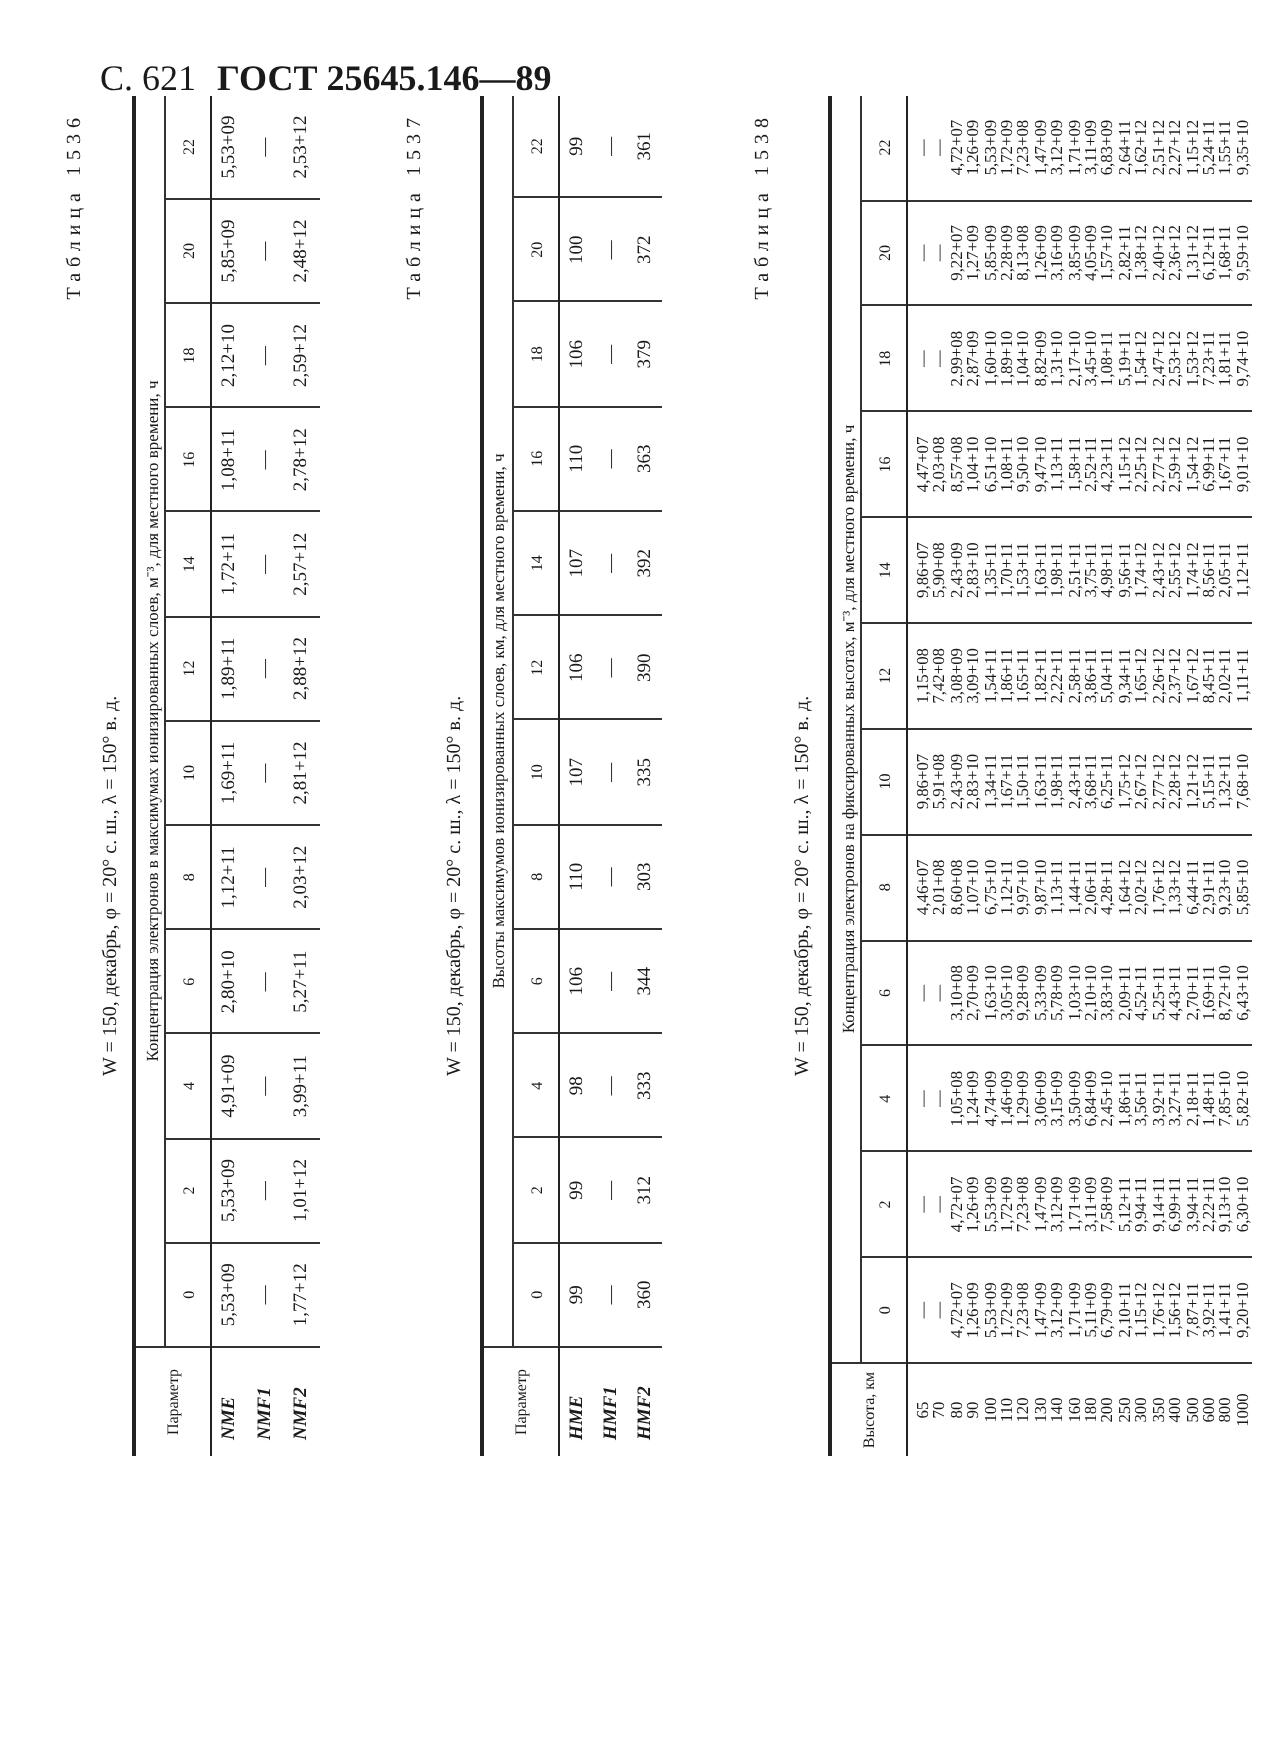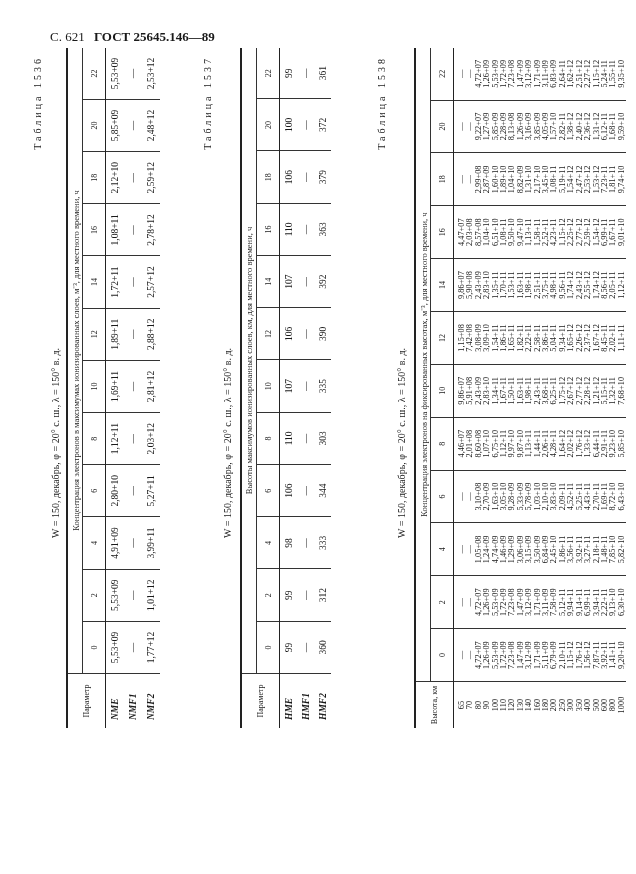--- a/index.html
+++ b/index.html
@@ -1,18 +1,18 @@
 <!DOCTYPE html>
 <html><head>
 <meta charset="utf-8">
 <style>
   html, body { margin: 0; padding: 0; background: #ffffff; }
   body { width: 636px; height: 874px; position: relative; overflow: hidden;
          font-family: "Liberation Serif", serif; color: #1a1a1a; }
-  .page-header { position: absolute; left: 50px; top: 29px; font-size: 13px; white-space: nowrap; }
+  .page-header { position: absolute; left: 50px; top: 29px; font-size: 18px; white-space: nowrap; }
   .page-header .pg { font-weight: normal; }
   .page-header .std { font-weight: bold; margin-left: 6px; }
 
   
   .rot { position: absolute; left: 30px; top: 858px; width: 820px; height: 600px;
          transform-origin: 0 0; transform: rotate(-90deg); }
 
   .tbl-title { position: absolute; right: 18px; font-size: 10px; letter-spacing: 3px; }
   .cap { position: absolute; font-size: 10px; white-space: nowrap; }
 

